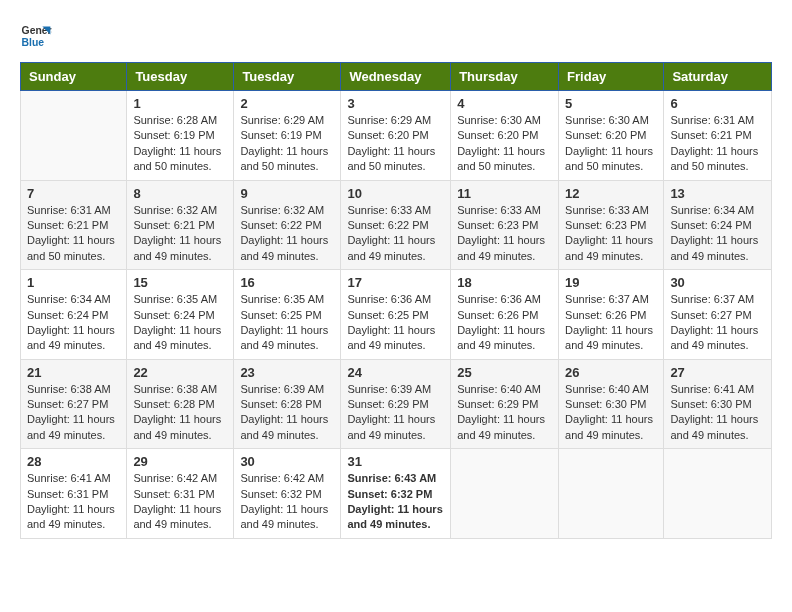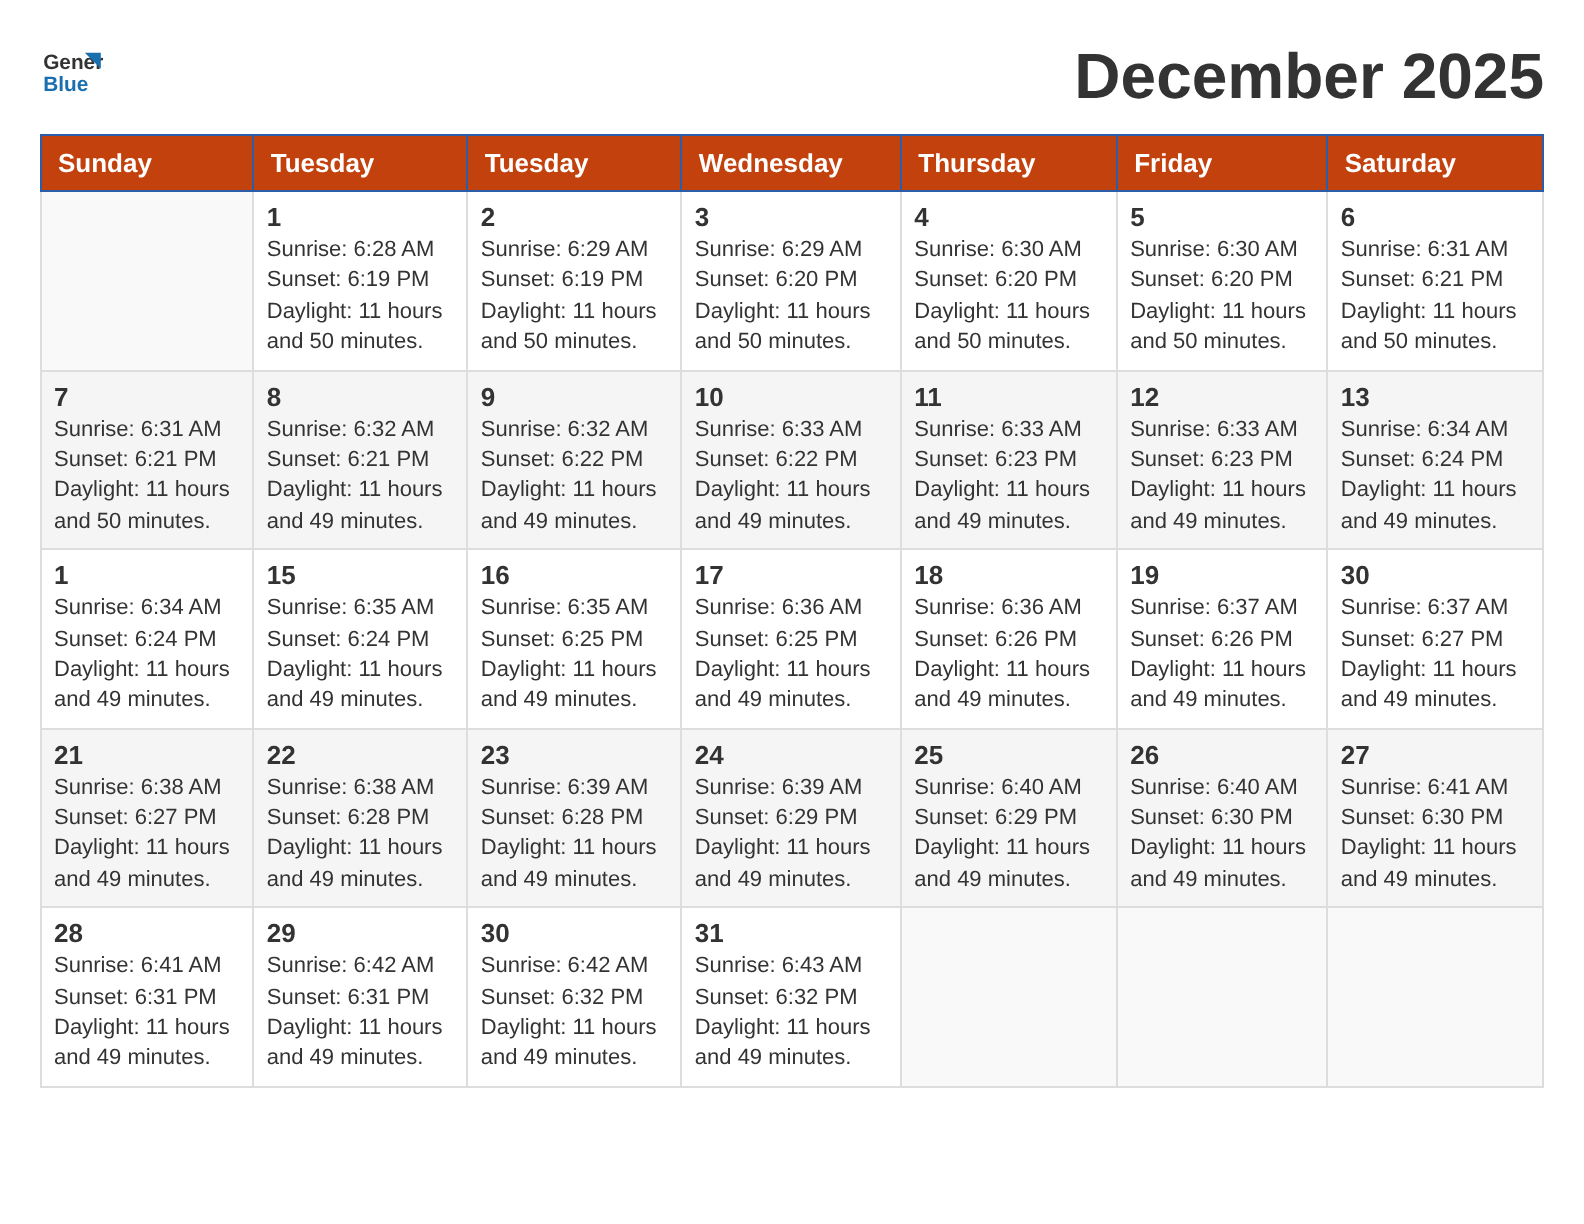--- a/index.html
+++ b/index.html
@@ -36,21 +36,21 @@
     .location-title {
       font-size: 16px;
       color: #555;
     }
     table {
       width: 100%;
       border-collapse: collapse;
       border: 1px solid #ccc;
     }
     thead tr {
-      background: #c2410c;
+      background: #4d7c0f;
       color: #fff;
     }
     thead th {
       padding: 6px 8px;
       text-align: left;
       font-size: 13px;
       font-weight: bold;
       border: 1px solid #2a5eaa;
     }
     tbody tr {
@@ -91,21 +91,20 @@
 
 <div class="header-area">
   <div class="logo">
     <svg class="logo-icon" viewBox="0 0 40 40">
       <text x="2" y="18" font-size="13" font-weight="bold" fill="#333">General</text>
       <text x="2" y="32" font-size="13" font-weight="bold" fill="#1a6faf">Blue</text>
       <polygon points="28,8 38,8 38,18" fill="#1a6faf"></polygon>
     </svg>
   </div>
   <div class="title-area">
-    <div class="month-title">December 2025</div>
   </div>
 </div>
 
 <table>
   <thead>
     <tr>
     <th>Sunday</th>
         <th>Tuesday</th>
         <th>Tuesday</th>
         <th>Wednesday</th>
@@ -330,21 +329,21 @@
         </td>
         <td>
           <span class="day-number">30</span>
           <div class="day-info" style="white-space: pre-wrap;">Sunrise: 6:42 AM
 Sunset: 6:32 PM
 Daylight: 11 hours
 and 49 minutes.</div>
         </td>
         <td>
           <span class="day-number">31</span>
-          <div class="day-info" style="white-space: pre-wrap;">Sunrise: 6:43 AM
+          <div class="day-info" style="white-space: pre-wrap; font-weight: bold;">Sunrise: 6:43 AM
 Sunset: 6:32 PM
 Daylight: 11 hours
 and 49 minutes.</div>
         </td>
         <td class="empty-cell"></td>
         <td class="empty-cell"></td>
         <td class="empty-cell"></td>
       </tr>
     </tbody>
 </table>

